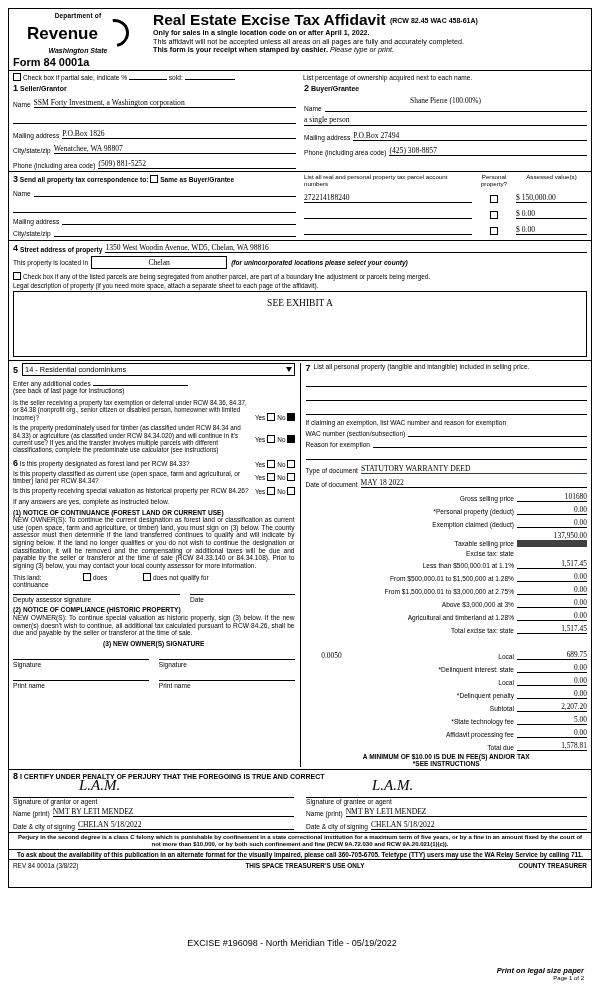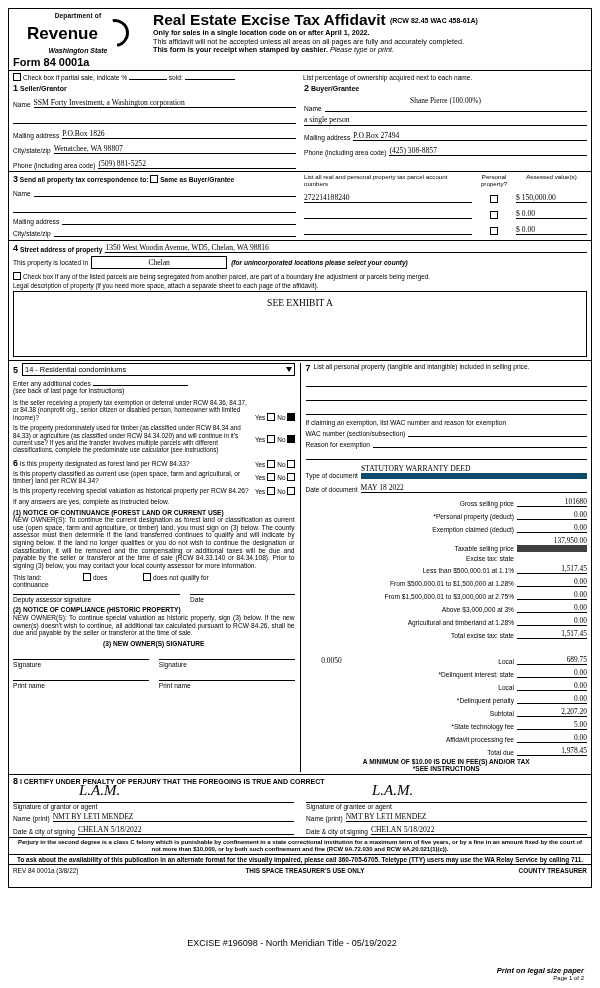--- a/index.html
+++ b/index.html
@@ -287,21 +287,21 @@
           <span style="flex:1;border-bottom:1px solid #000;margin-left:3px;"></span>
         </div>
         <div style="display:flex;align-items:flex-end;margin-top:4px;">
           <span class="lbl">Reason for exemption</span>
           <span style="flex:1;border-bottom:1px solid #000;margin-left:3px;"></span>
         </div>
         <div style="border-bottom:1px solid #000;height:11px;"></div>
 
         <div style="display:flex;align-items:flex-end;margin-top:4px;">
           <span class="lbl">Type of document</span>
-          <span style="flex:1;border-bottom:6px solid #0c4a6e;margin-left:3px;"><span class="val">STATUTORY WARRANTY DEED</span></span>
+          <span style="flex:1;border-bottom:1px solid #0c4a6e;margin-left:3px;"><span class="val">STATUTORY WARRANTY DEED</span></span>
         </div>
         <div style="display:flex;align-items:flex-end;margin-top:4px;">
           <span class="lbl">Date of document</span>
           <span style="flex:1;border-bottom:1px solid #000;margin-left:3px;"><span class="val">MAY 18 2022</span></span>
         </div>
 
         <div style="margin-top:4px;">
           <div style="display:flex;align-items:flex-end;">
               <div style="flex:1;text-align:right;font-size:6.6px;padding-right:3px;">Gross selling price</div>
               <div style="width:70px;border-bottom:1px solid #000;" class="amt">101680</div>
@@ -370,21 +370,21 @@
           <div style="display:flex;align-items:flex-end;margin-top:3px;">
               <div style="flex:1;text-align:right;font-size:6.6px;padding-right:3px;">*State technology fee</div>
               <div style="width:70px;border-bottom:1px solid #000;" class="amt">5.00</div>
             </div>
           <div style="display:flex;align-items:flex-end;margin-top:3px;">
               <div style="flex:1;text-align:right;font-size:6.6px;padding-right:3px;">Affidavit processing fee</div>
               <div style="width:70px;border-bottom:1px solid #000;" class="amt">0.00</div>
             </div>
           <div style="display:flex;align-items:flex-end;margin-top:3px;">
               <div style="flex:1;text-align:right;font-size:6.6px;padding-right:3px;">Total due</div>
-              <div style="width:70px;border-bottom:1px solid #000;" class="amt">1,978.45</div>
+              <div style="width:70px;border-bottom:1px solid #000;" class="amt">1,578.81</div>
             </div>
         </div>
         <div class="bold" style="text-align:center;font-size:6.6px;margin-top:2px;">A MINIMUM OF $10.00 IS DUE IN FEE(S) AND/OR TAX</div>
         <div class="bold" style="text-align:center;font-size:6.6px;">*SEE INSTRUCTIONS</div>
       </div>
     </div>
 
     <div class="rule" style="margin-top:2px;"></div>
 
     <div style="padding:1px 4px 0 4px;">

